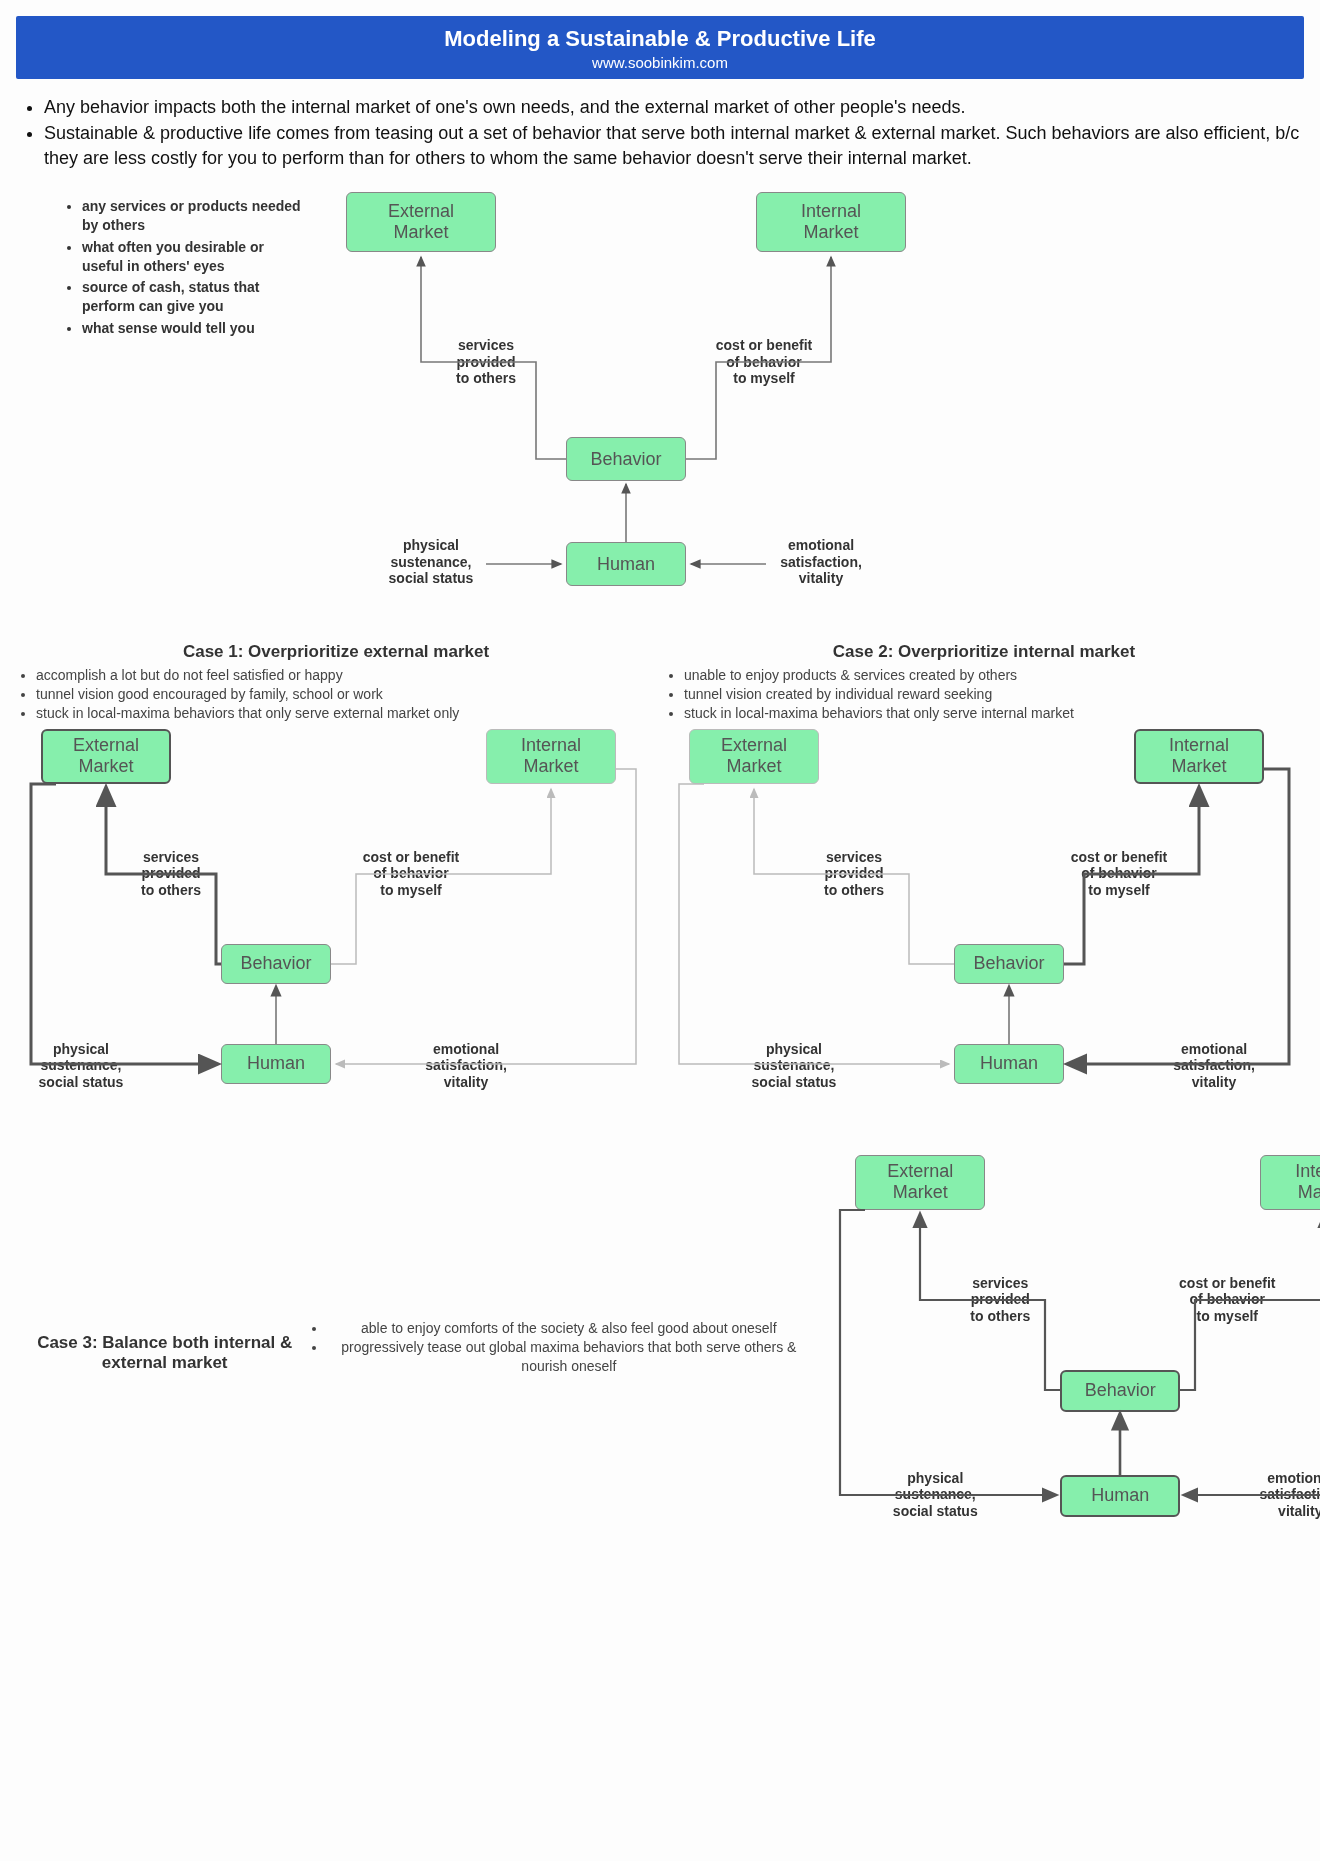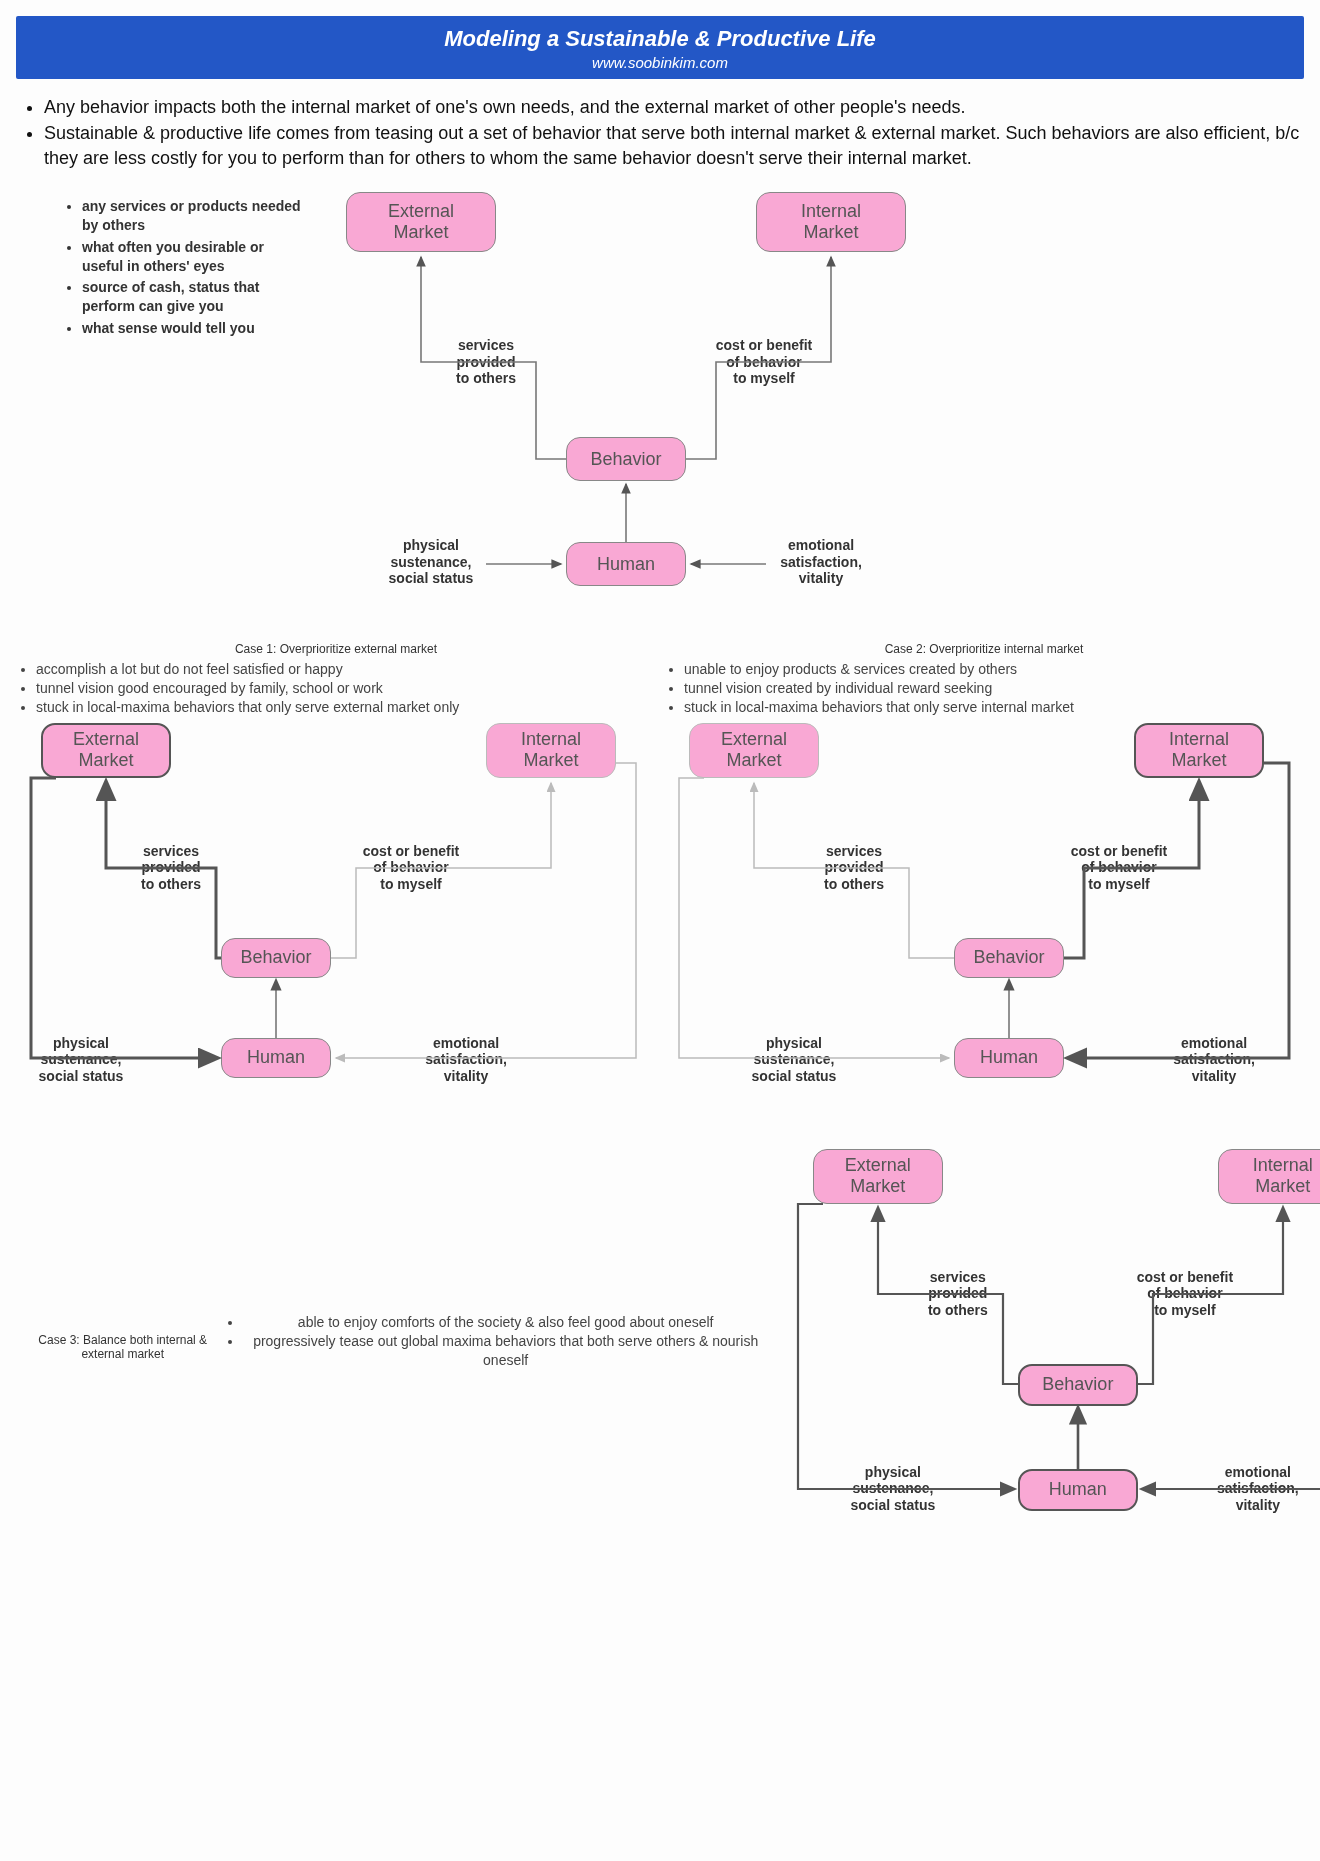--- a/index.html
+++ b/index.html
@@ -26,21 +26,20 @@
     padding:16px;
     background:var(--bg);
   }
   .header{
     background:var(--blue);
     color:#fff;
     text-align:center;
     border-radius:2px;
     padding:10px 0 8px 0;
     margin-bottom:16px;
-    font-style:italic;
   }
   .header h1{
     margin:0;
     font-size:22px;
     font-weight:700;
   }
   .header .url{
     font-size:15px;
     margin-top:2px;
   }
@@ -57,22 +56,22 @@
   .diagram{
     position:relative;
     margin:0 auto;
   }
   .dia-main{height:430px;width:1180px;}
   .dia-case{height:400px;width:640px;}
 
   .node{
     position:absolute;
     border:1.5px solid var(--grey-stroke);
-    border-radius:14px;
-    background:#f9a8d4;
+    border-radius:6px;
+    background:#86efac;
     display:flex;
     align-items:center;
     justify-content:center;
     text-align:center;
     font-size:18px;
     color:#555;
     padding:6px 8px;
     line-height:1.15;
   }
   .node.heavy{border:2.5px solid var(--heavy-stroke);}
@@ -96,21 +95,21 @@
   .side-bullets ul{margin:0;padding-left:16px;}
   .side-bullets li{margin-bottom:3px;}
 
   svg.lines{position:absolute;left:0;top:0;pointer-events:none;}
   .arrowhead{fill:var(--dark-stroke);}
   .arrowhead-light{fill:var(--light-stroke);}
 
   
   .cases-row{display:flex;justify-content:space-between;gap:8px;margin-top:20px;}
   .case-col{flex:1;}
-  .case-title{text-align:center;font-size:12px;font-weight:400;margin-bottom:4px;}
+  .case-title{text-align:center;font-size:17px;font-weight:700;margin-bottom:4px;}
   .case-bullets{font-size:14px;color:#444;margin:0 0 6px 6px;padding-left:14px;line-height:1.35;}
   .case-bullets li{margin:0;}
 
   .case3-wrap{margin-top:26px;display:flex;flex-direction:row;align-items:center;}
   .case3-wrap .case-title{margin-bottom:4px;}
   .case3-wrap .case-bullets{width:640px;margin:0 auto 14px auto;text-align:center;}
 </style>
 </head>
 <body>
 

